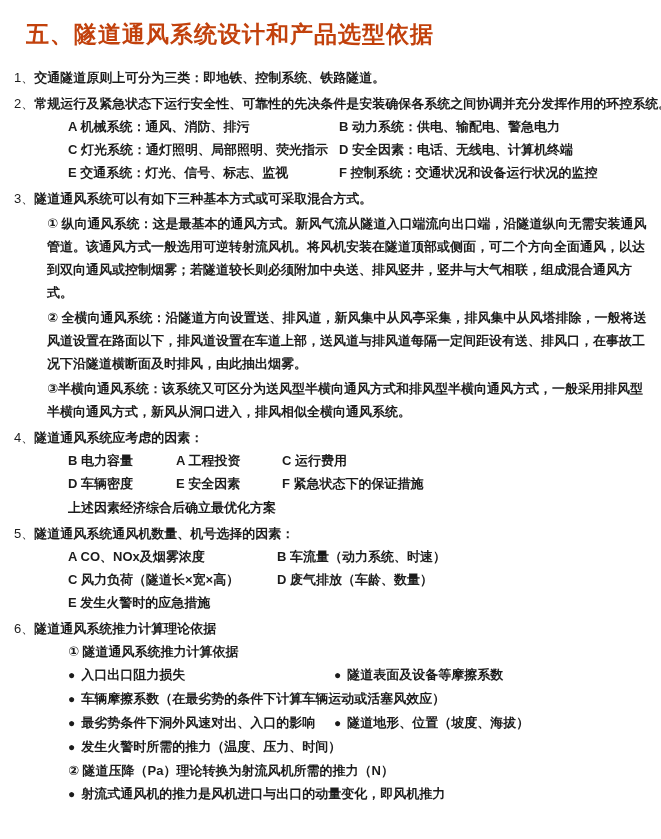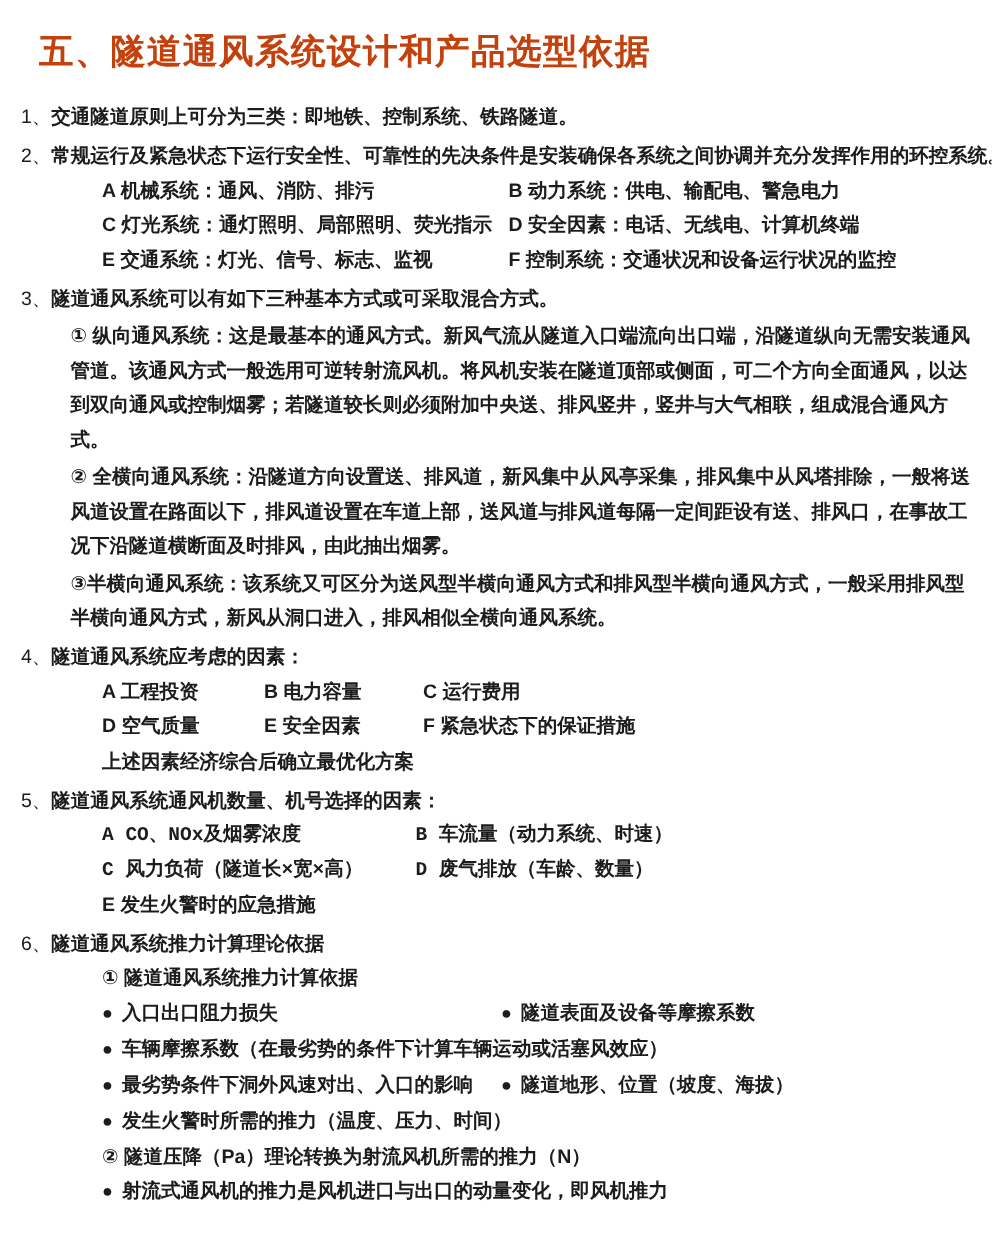--- a/index.html
+++ b/index.html
@@ -12,21 +12,21 @@
   .title{
     font-size:23px;font-weight:800;letter-spacing:1px;color:#c2410c;
     margin:8px 0 18px 12px;line-height:28px;
   }
   .item{padding-left:30px;text-indent:-30px;width:632px;margin-top:3px;}
   .num{font-weight:400;display:inline;}
   .para{margin-left:33px;width:606px;margin-top:2px;}
   .indent{margin-left:54px;}
   .grid2{display:grid;grid-template-columns:271px 1fr;}
   .grid3{display:grid;grid-template-columns:108px 106px 1fr;}
-  .grid2b{display:grid;grid-template-columns:209px 1fr;font-family:Liberation Mono, monospace;}
+  .grid2b{display:grid;grid-template-columns:209px 1fr;}
   .grid2c{display:grid;grid-template-columns:266px 1fr;}
   .cell{white-space:nowrap;}
   .note{margin-top:1px;}
   .bline{white-space:nowrap;}
   .blt{display:inline-block;margin-right:6px;font-size:12px;}
   .formula{margin-left:170px;margin-top:2px;font-size:14px;}
   .formula sub{font-size:8px;}
 </style>
 </head>
 <body>
@@ -50,24 +50,24 @@
 
   <div class="item"><span class="num">3、</span><span>隧道通风系统可以有如下三种基本方式或可采取混合方式。</span></div>
 
   <div class="para">① 纵向通风系统：这是最基本的通风方式。新风气流从隧道入口端流向出口端，沿隧道纵向无需安装通风管道。该通风方式一般选用可逆转射流风机。将风机安装在隧道顶部或侧面，可二个方向全面通风，以达到双向通风或控制烟雾；若隧道较长则必须附加中央送、排风竖井，竖井与大气相联，组成混合通风方式。</div>
   <div class="para">② 全横向通风系统：沿隧道方向设置送、排风道，新风集中从风亭采集，排风集中从风塔排除，一般将送风道设置在路面以下，排风道设置在车道上部，送风道与排风道每隔一定间距设有送、排风口，在事故工况下沿隧道横断面及时排风，由此抽出烟雾。</div>
   <div class="para">③半横向通风系统：该系统又可区分为送风型半横向通风方式和排风型半横向通风方式，一般采用排风型半横向通风方式，新风从洞口进入，排风相似全横向通风系统。</div>
 
   <div class="item"><span class="num">4、</span><span>隧道通风系统应考虑的因素：</span></div>
 
   <div class="grid3 indent">
+    <div class="cell">B 电力容量</div>
     <div class="cell">A 工程投资</div>
-    <div class="cell">B 电力容量</div>
     <div class="cell">C 运行费用</div>
-    <div class="cell">D 空气质量</div>
+    <div class="cell">D 车辆密度</div>
     <div class="cell">E 安全因素</div>
     <div class="cell">F 紧急状态下的保证措施</div>
   </div>
   <div class="note indent">上述因素经济综合后确立最优化方案</div>
 
   <div class="item"><span class="num">5、</span><span>隧道通风系统通风机数量、机号选择的因素：</span></div>
 
   <div class="grid2b indent">
     <div class="cell">A CO、NOx及烟雾浓度</div>
     <div class="cell">B 车流量（动力系统、时速）</div>

